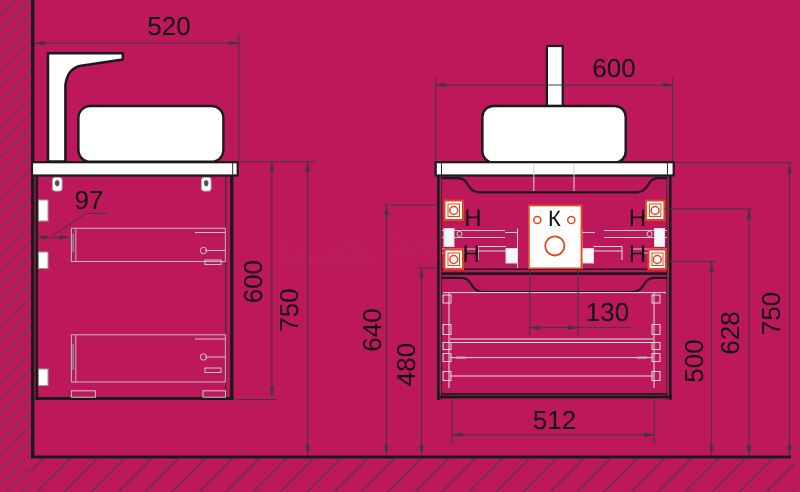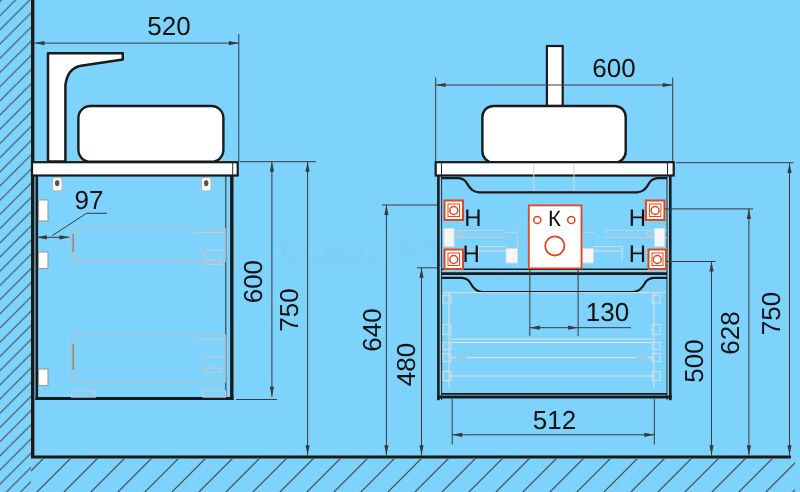--- a/index.html
+++ b/index.html
@@ -1,16 +1,16 @@
 <!DOCTYPE html>
 <html><head>
 <meta charset="utf-8">
 <style>
   html,body{margin:0;padding:0;background:#ffffff;}
-  .wrap{width:800px;height:492px;position:relative;overflow:hidden;background:#7dd3fc;}
+  .wrap{width:800px;height:492px;position:relative;overflow:hidden;background:#be185d;}
   svg{display:block;}
   text{font-family:"Liberation Sans",sans-serif;fill:#111;-webkit-font-smoothing:antialiased;text-rendering:geometricPrecision;}
 </style>
 </head>
 <body>
 <div class="wrap">
 <svg width="800" height="492" viewBox="0 0 800 492" xmlns="http://www.w3.org/2000/svg">
 <defs>
   <pattern id="hw" width="14.2" height="14.2" patternUnits="userSpaceOnUse" patternTransform="translate(0 1.4)">
     <path d="M0,14.2 L14.2,0 M-3.55,3.55 L3.55,-3.55 M10.65,17.75 L17.75,10.65" stroke="#474747" stroke-width="1.1"></path>

